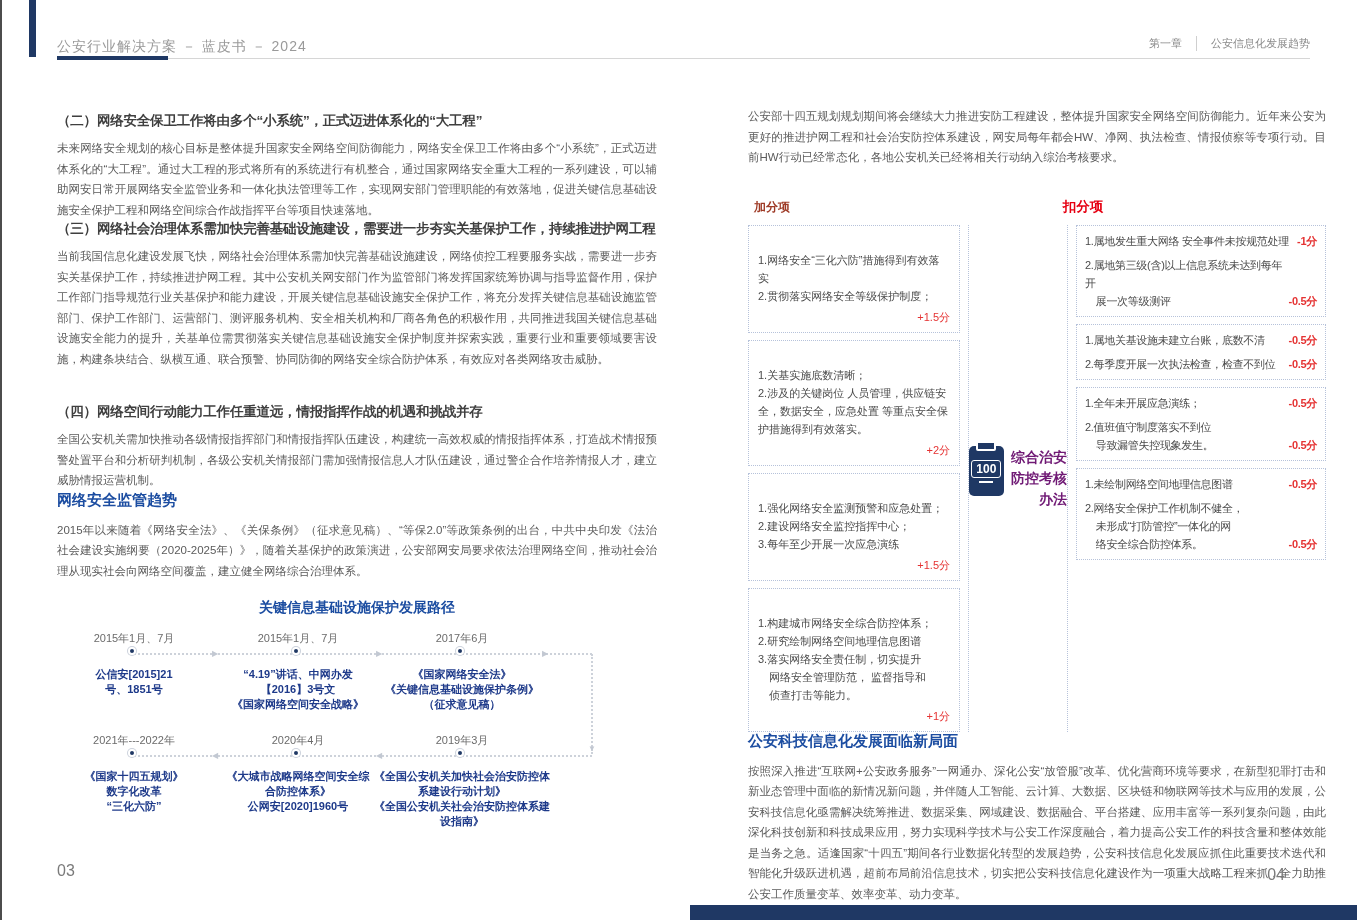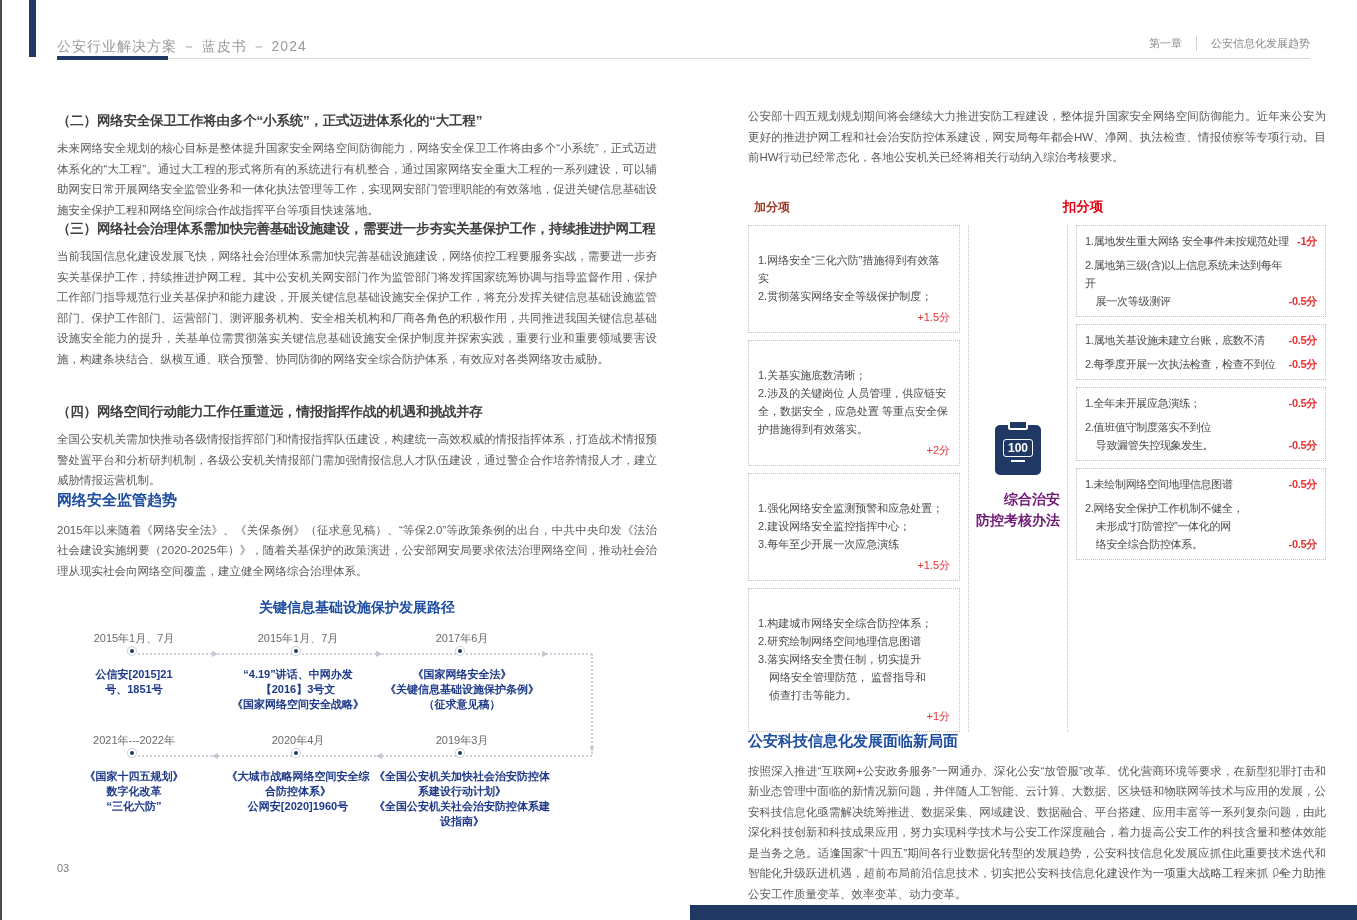--- a/index.html
+++ b/index.html
@@ -41,39 +41,39 @@
   
   .assess { margin-top:30px; }
   .assess-hdr { display:flex; align-items:flex-end; margin-bottom:9px; }
   .assess-hdr .plus-lab  { width:212px; font-size:12px; font-weight:bold; color:#9E3A26; padding-left:6px; }
   .assess-hdr .mid-title { flex:1; text-align:center; font-size:15px; font-weight:bold; color:#1C4DA1; }
   .assess-hdr .minus-lab { width:250px; font-size:13.5px; font-weight:bold; color:#E60012; text-align:center; padding-right:4px; }
   .assess-body { display:flex; gap:8px; }
   .plus-col  { width:212px; display:flex; flex-direction:column; gap:7px; }
   .minus-col { width:250px; display:flex; flex-direction:column; gap:7px; }
   .center-col { flex:1; border-left:1px dotted #b6c2da; border-right:1px dotted #b6c2da;
-                display:flex; flex-direction:column; align-items:center; justify-content:center; }
+                display:flex; flex-direction:row; align-items:center; justify-content:center; }
   .sbox { border:1px dotted #b6c2da; padding:7px 9px; font-size:11px; color:#4a4a4a; line-height:18px; }
   .plus-box { position:relative; white-space:pre-line; padding-bottom:9px; }
   .plus-score { position:absolute; right:9px; bottom:6px; color:#E53333; font-weight:normal; }
   .minus-box { font-size:11px; letter-spacing:-0.3px; padding:6px 8px; display:flex; flex-direction:column; gap:6px; }
   .mrow { display:flex; align-items:flex-end; }
   .mtext { flex:1; white-space:pre-line; }
   .mscore { color:#E53333; font-weight:bold; white-space:nowrap; padding-left:3px; }
   
   .clip-icon { position:relative; width:46px; height:50px; background:#1F3864; border-radius:5px;
                display:flex; flex-direction:column; align-items:center; justify-content:center; gap:3px; margin-bottom:14px; }
   .clip-icon::before { content:""; position:absolute; top:-5px; left:50%; transform:translateX(-50%);
                width:16px; height:6px; background:#1F3864; border:2px solid #fff; border-radius:2px; }
   .badge-num { color:#fff; border:1.5px solid #fff; border-radius:3px; font-size:12px; font-weight:bold;
                padding:0 4px; line-height:16px; }
   .badge-line { width:14px; height:2px; background:#fff; }
   .center-label { text-align:right; font-size:14px; font-weight:bold; color:#701a75; line-height:21px; white-space:pre-line; }
   
-  .pn { position:absolute; font-size:11px; color:#7a7a7a; }
+  .pn { position:absolute; font-size:16px; color:#7a7a7a; }
   .pn-left  { left:57px; top:862px; }
   .pn-right { right:72px; top:866px; }
 </style>
 </head>
 <body>
 
 <div class="sheet">
   <div class="edge-left"></div>
   <div class="corner-accent"></div>
   <div class="bottom-bar"></div>

